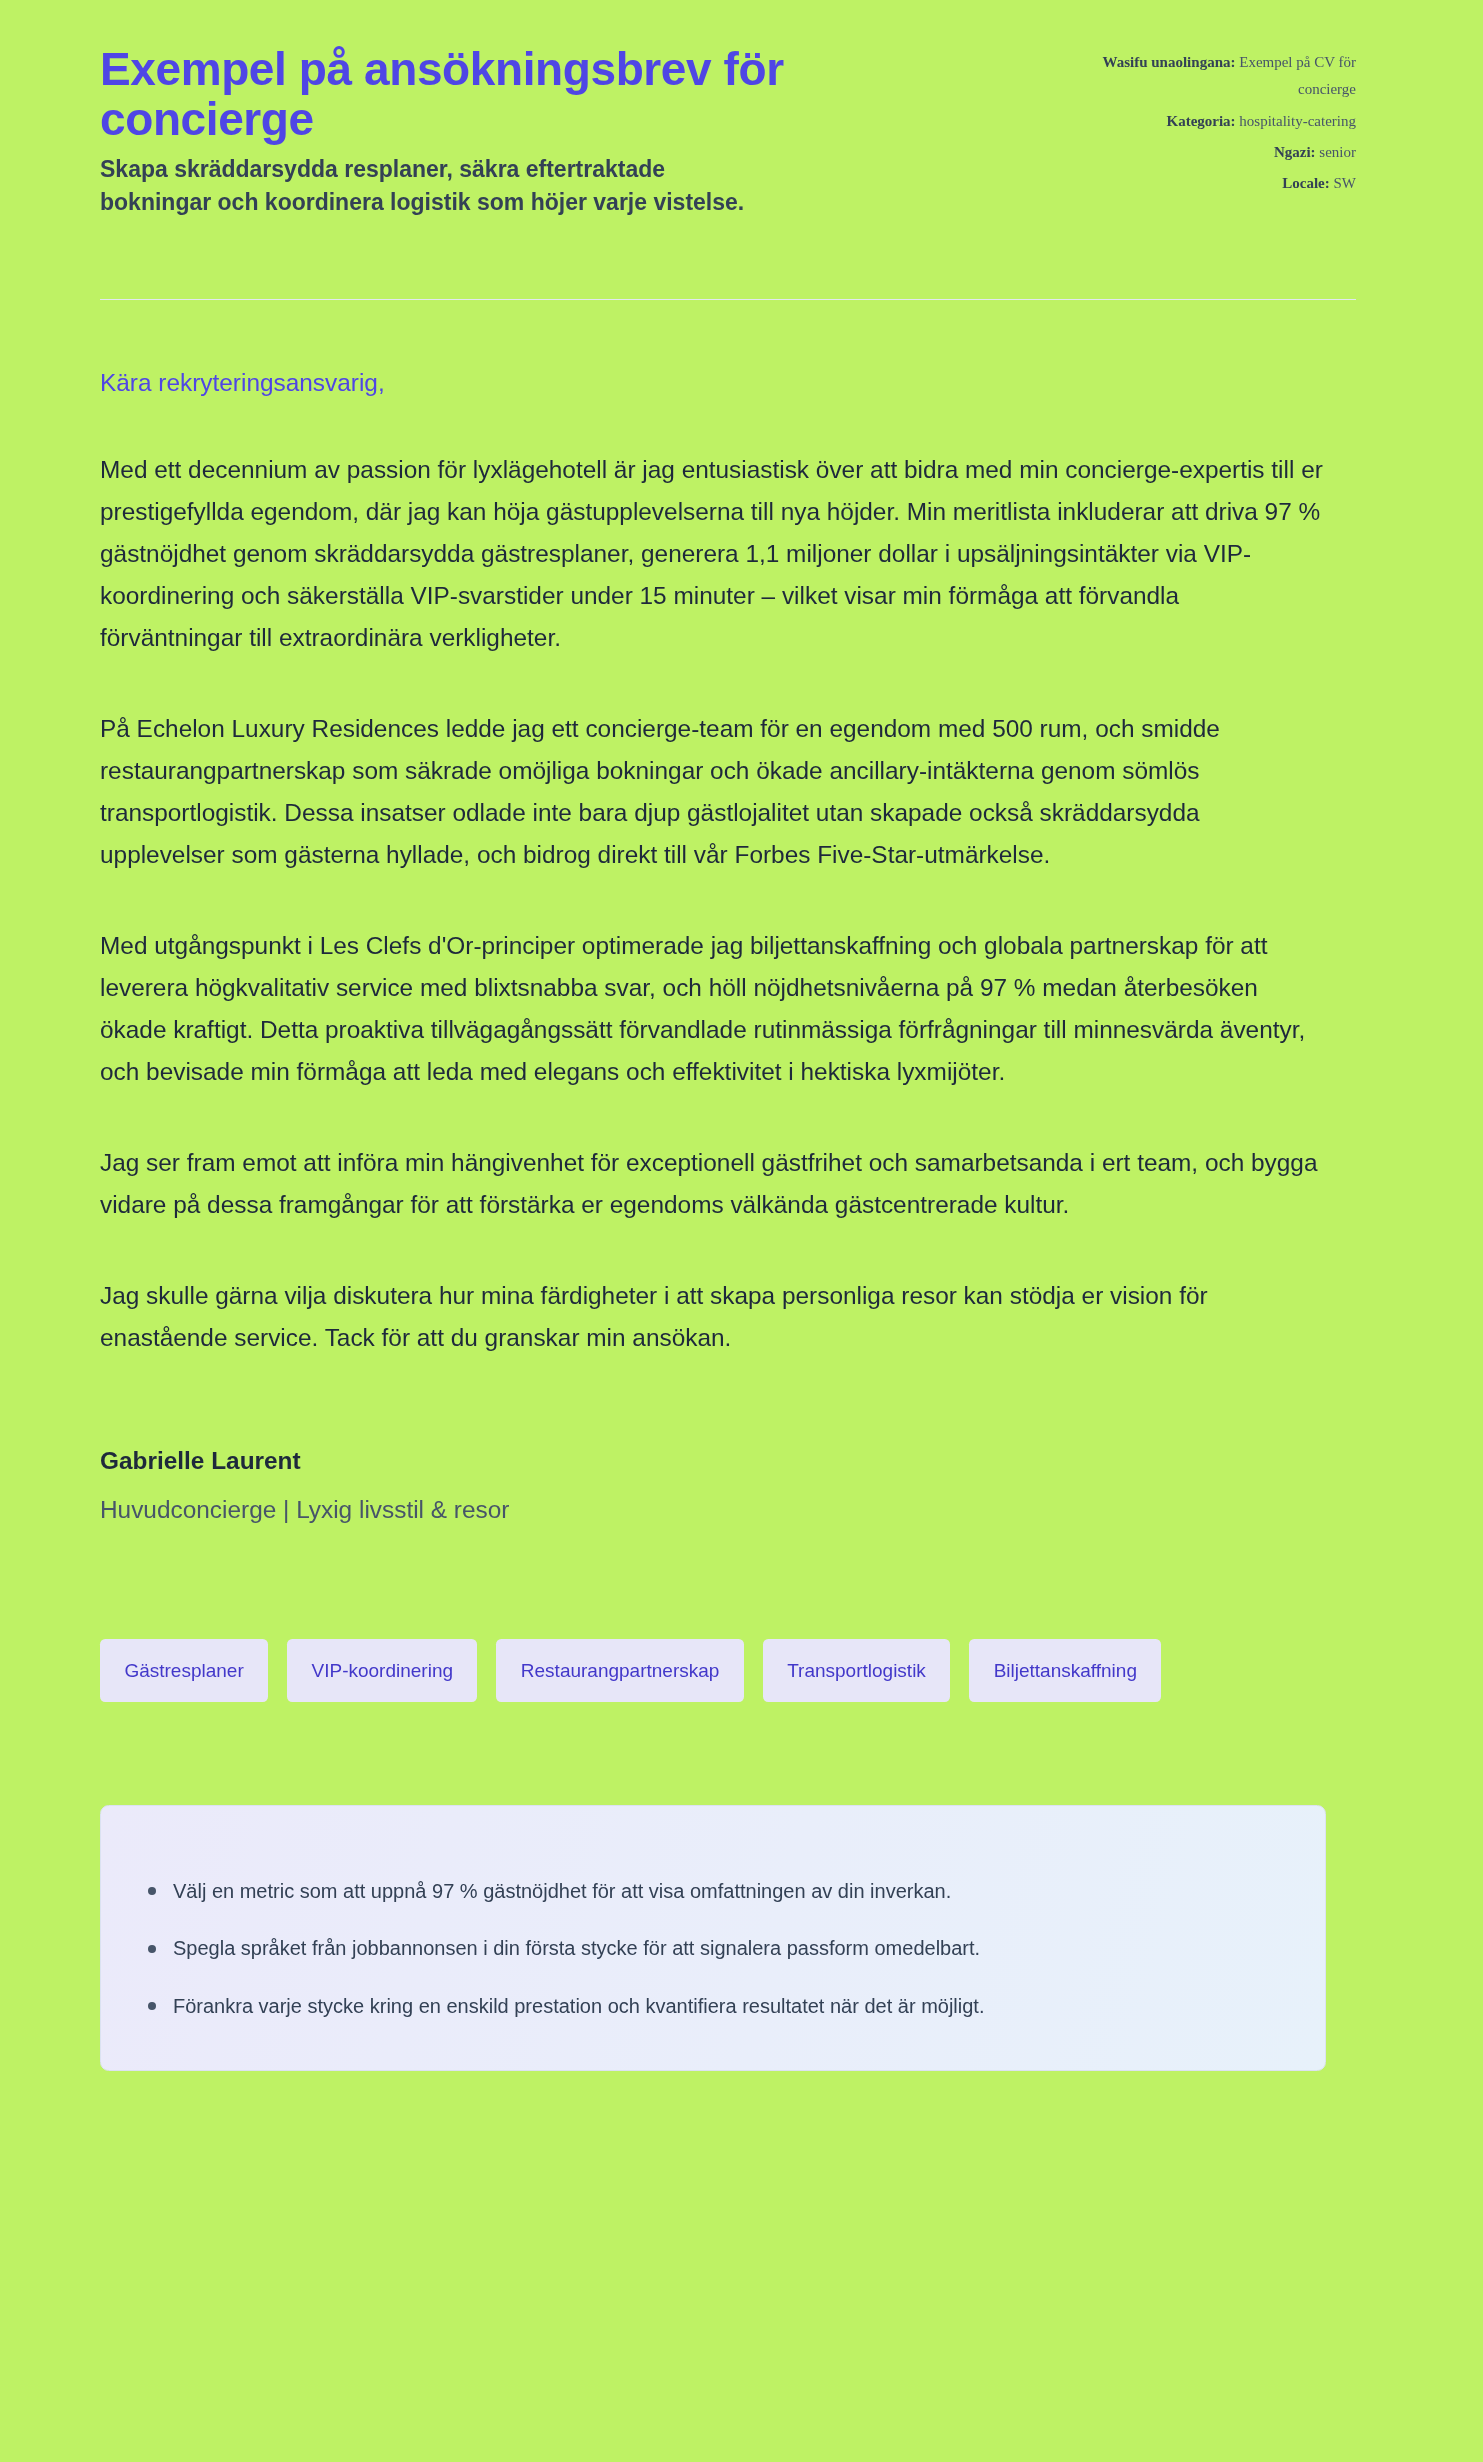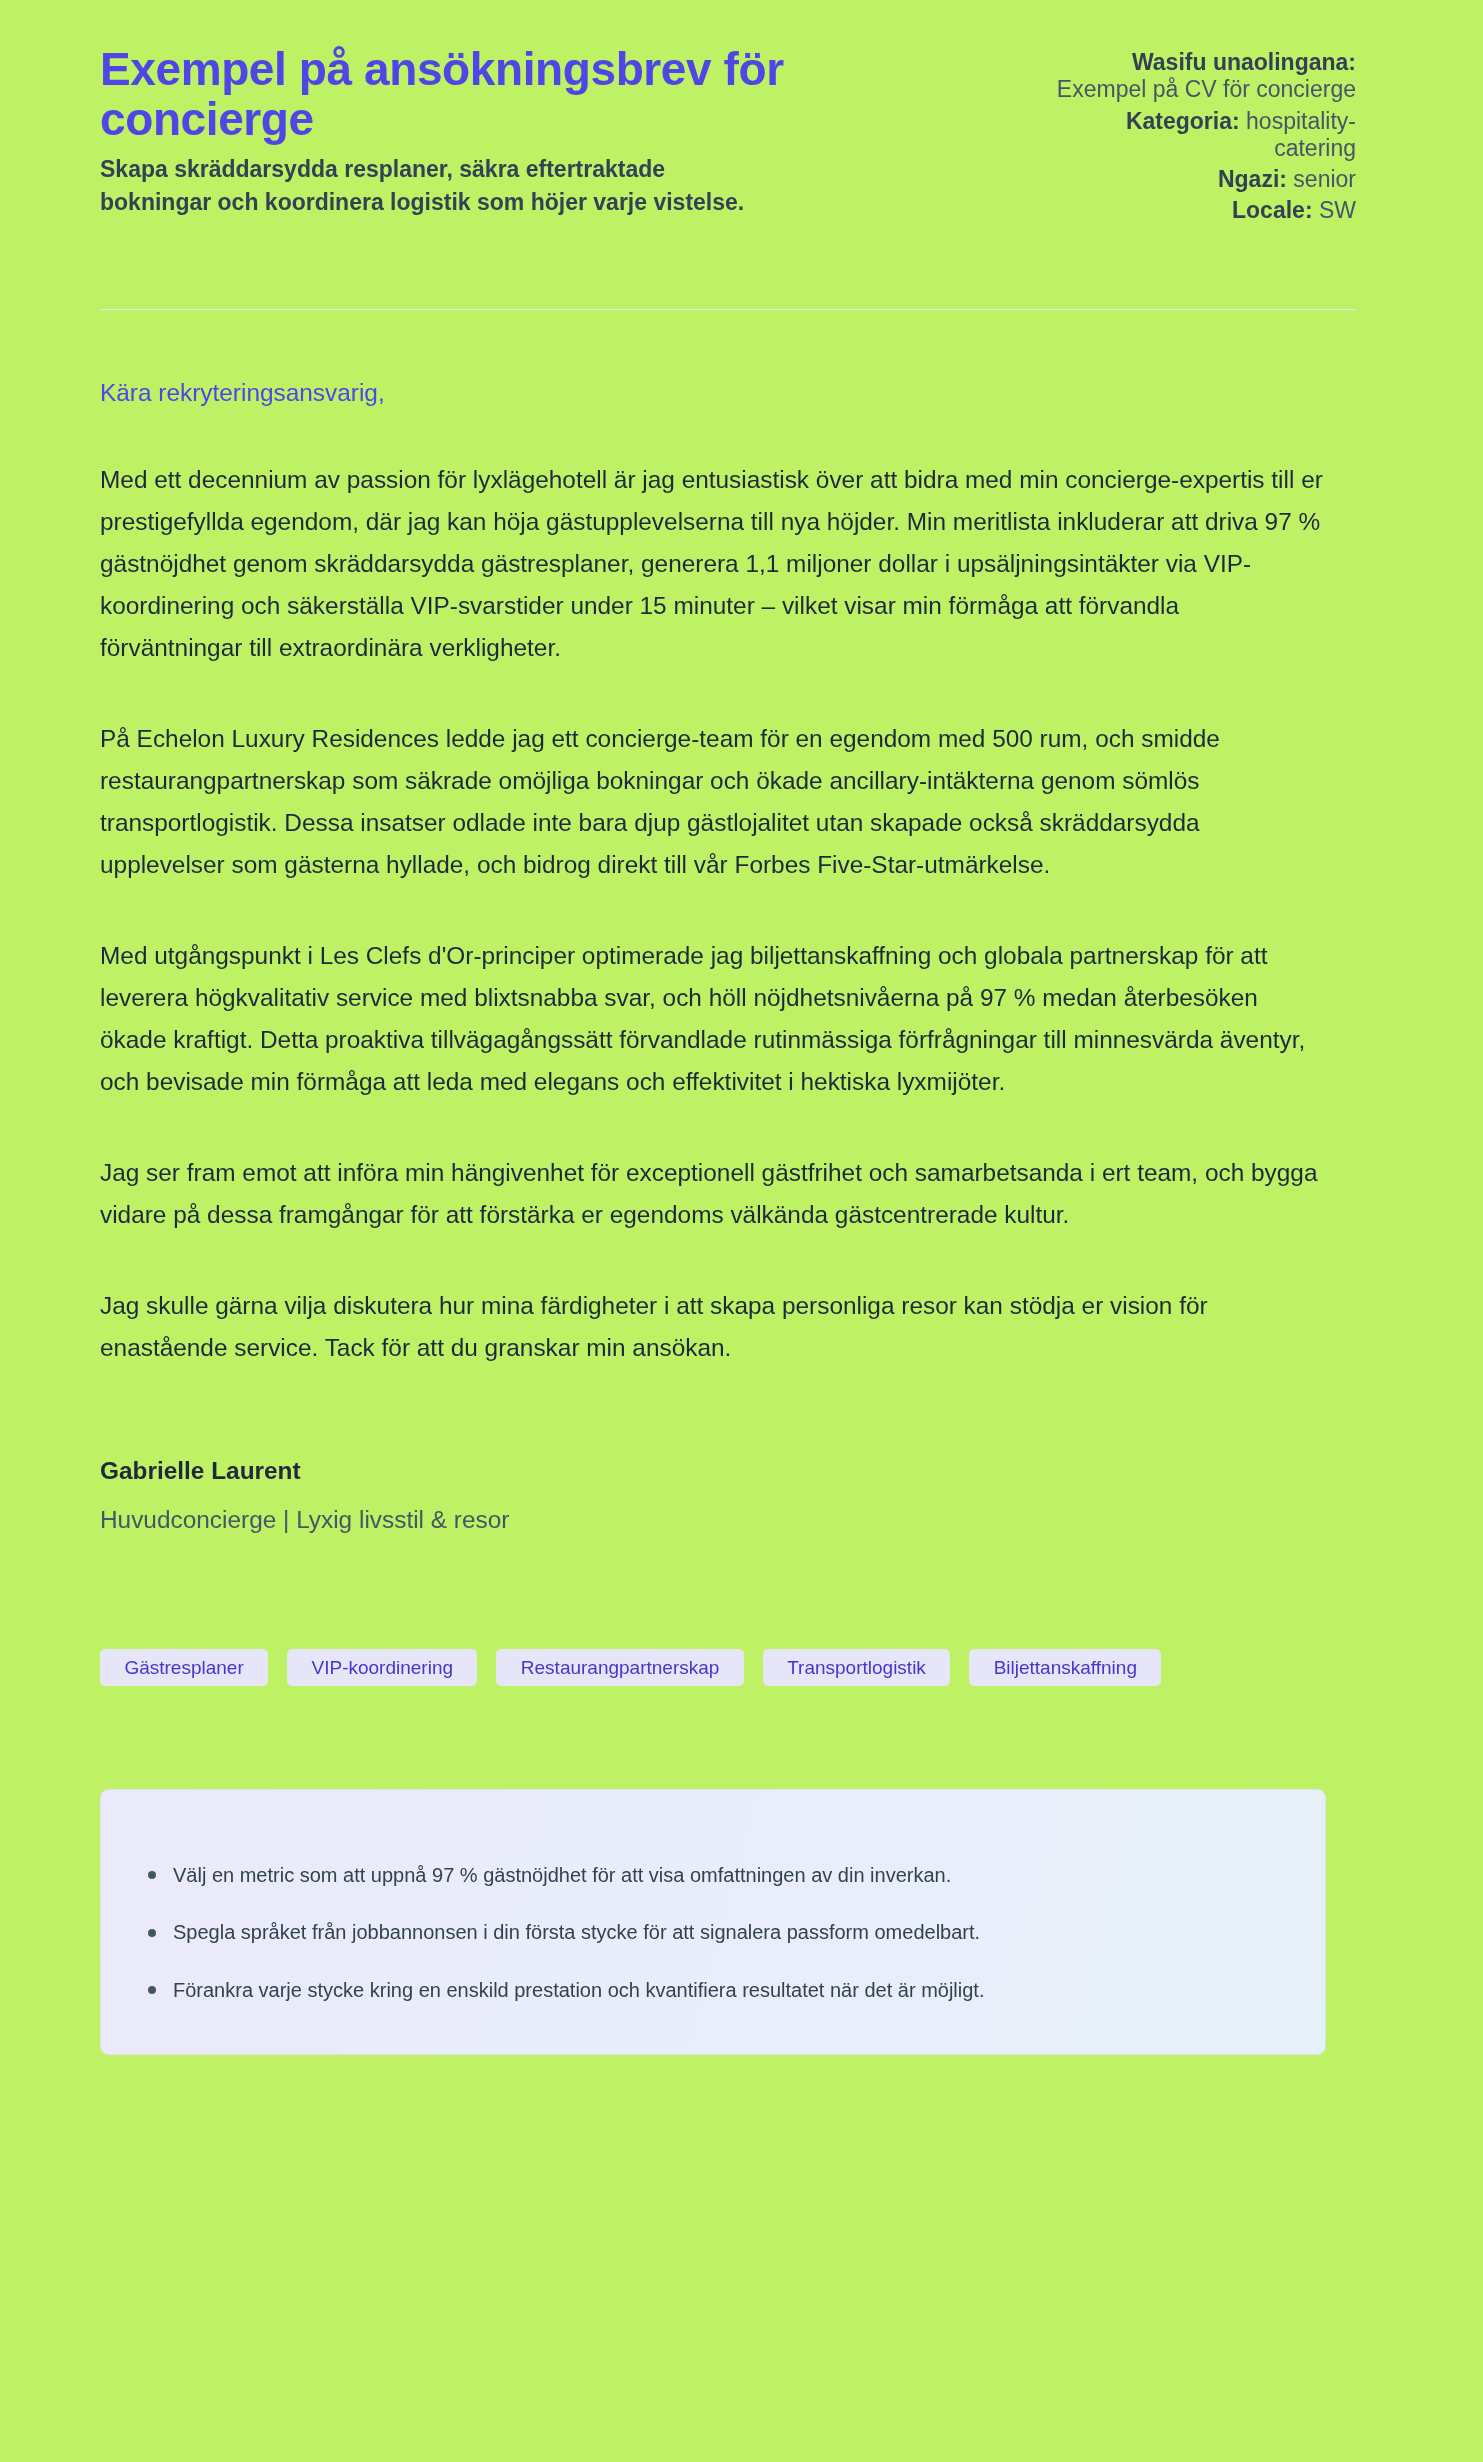--- a/index.html
+++ b/index.html
@@ -37,24 +37,25 @@
     font-size: 23px;
     line-height: 33px;
     font-weight: 600;
     color: #334155;
     max-width: 681px;
   }
   .meta {
     width: 301px;
     flex: 0 0 auto;
     text-align: right;
-    font-size: 23px;
+    font-size: 15px;
     line-height: 27px;
     color: #475569;
     padding-top: 5.2px;
+    font-family: Liberation Serif, serif;
   }
   .meta-row { margin-bottom: 4.4px; }
   .meta-label { font-weight: 700; color: #334155; }
   
   .divider {
     border: none;
     height: 1.7px;
     background: #e2e8f0;
     margin: 80px 0 0 0;
   }
@@ -92,21 +93,21 @@
   
   .tags {
     margin-top: 112px;
     display: flex;
     flex-wrap: wrap;
     gap: 19px;
   }
   .tag {
     display: inline-flex;
     align-items: center;
-    height: 37px;
+    height: 63px;
     padding: 0 24.4px;
     box-sizing: border-box;
     background: #e7e6f8;
     color: #4338ca;
     font-size: 19px;
     font-weight: 500;
     border-radius: 5.2px;
     white-space: nowrap;
   }
   

